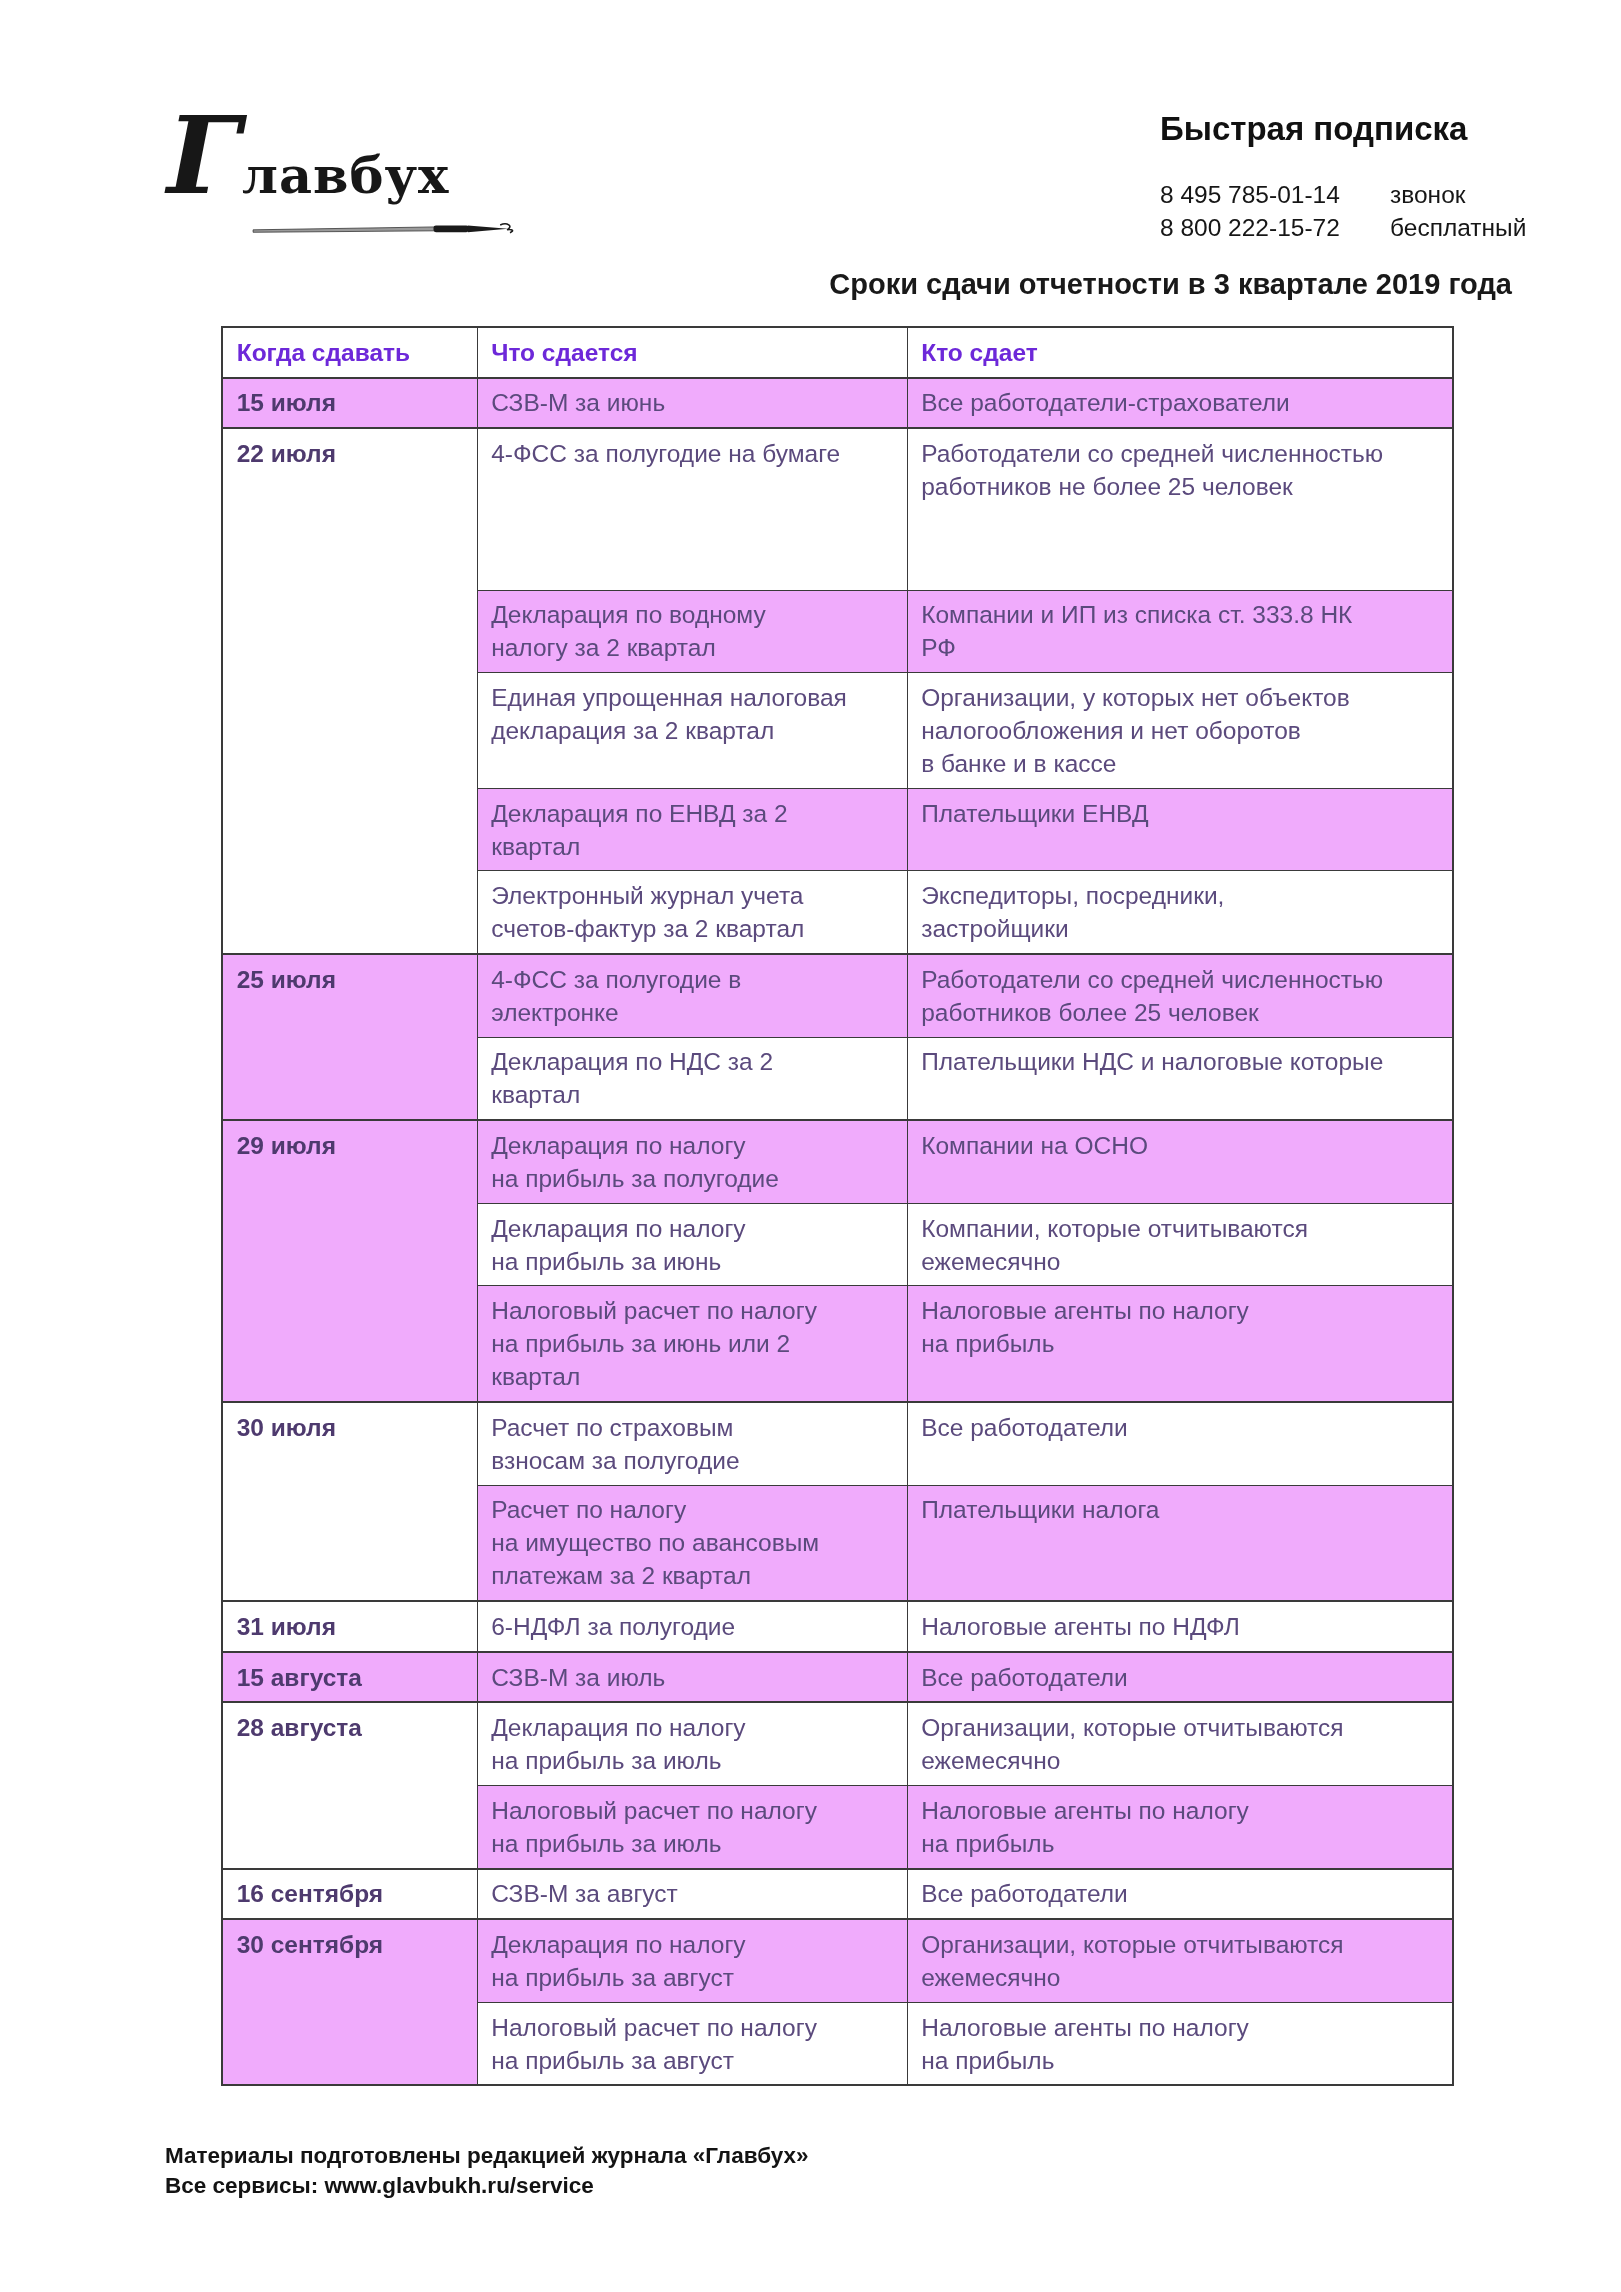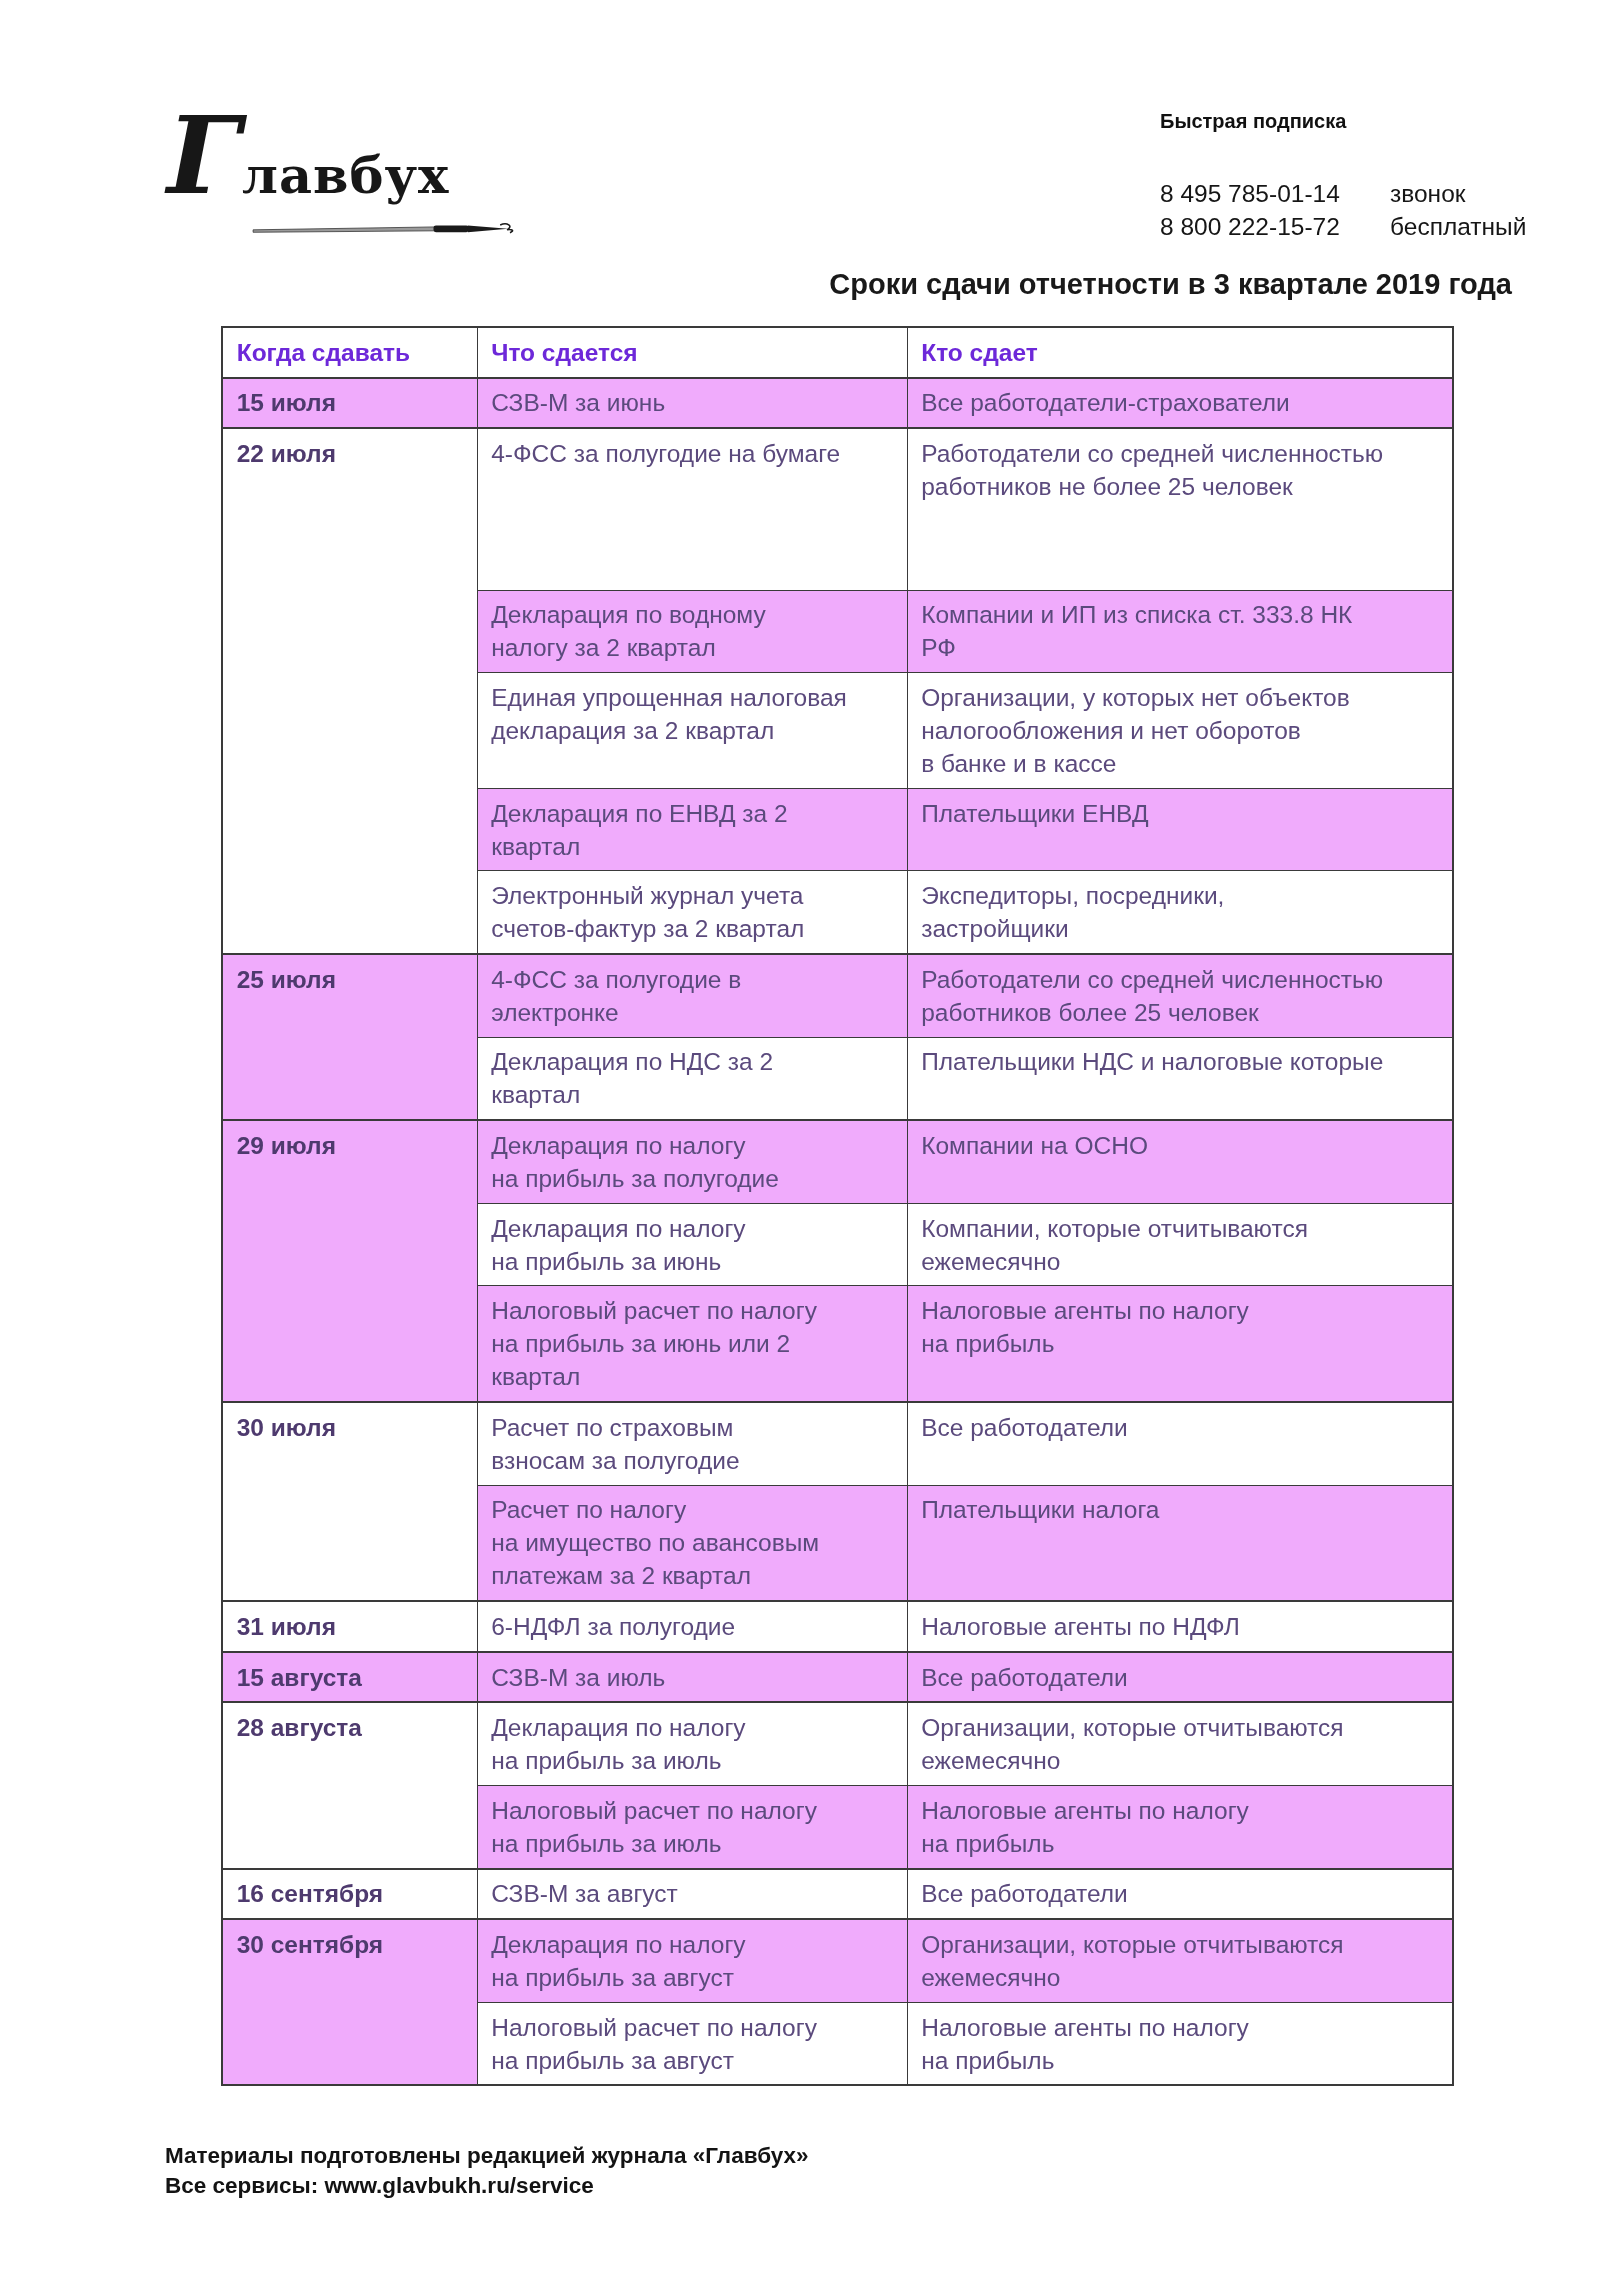--- a/index.html
+++ b/index.html
@@ -11,23 +11,23 @@
   
   .logo{position:absolute;left:167px;top:57px;margin-top:40px;}
   .logo-text{
     font-family:"DejaVu Serif",serif;font-weight:bold;font-size:51px;line-height:1.1;
     color:#171717;letter-spacing:1px;
   }
   .logo-text::first-letter{font-size:2.1em;font-style:italic;}
   .pen{display:block;margin:5.9px 0 0 84px;}
   
   .subscribe{position:absolute;left:1160px;top:110px;}
-  .sub-title{font-weight:bold;font-size:20px;color:#111;}
+  .sub-title{font-weight:bold;font-size:33px;color:#111;}
   .sub-grid{
-    margin-top:47px;display:grid;grid-template-columns:230px auto;
+    margin-top:33px;display:grid;grid-template-columns:230px auto;
     grid-auto-rows:33px;font-size:24.5px;color:#161616;
   }
   
   .title{
     position:absolute;left:221px;top:251px;width:1274px;margin:17px;
     text-align:right;font-size:29px;font-weight:bold;color:#191919;
   }
   
   .t{
     position:absolute;left:221px;top:326px;width:1231px;

